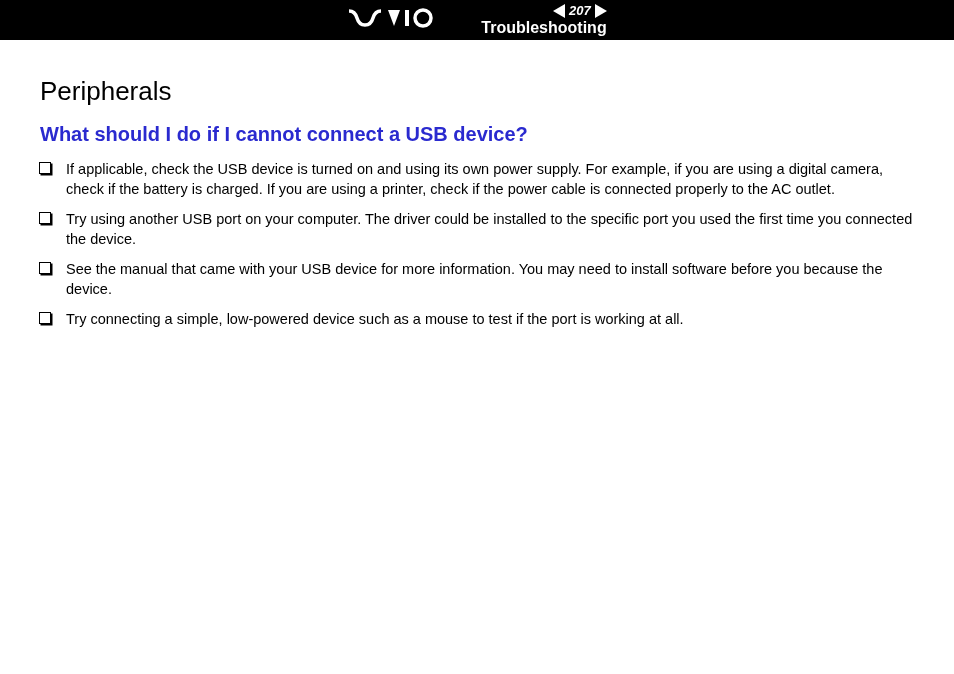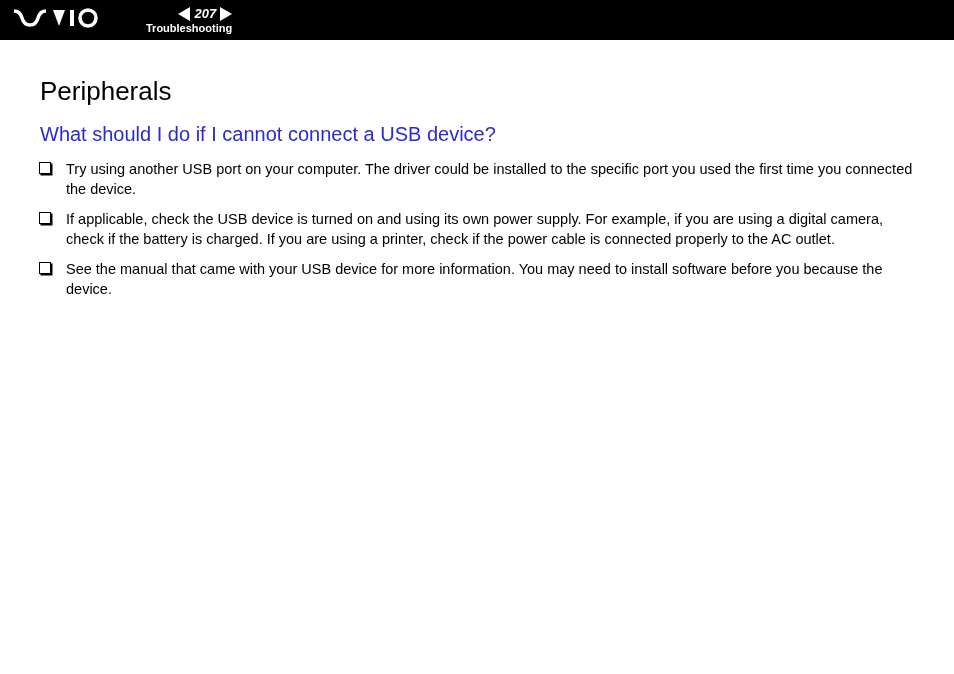--- a/index.html
+++ b/index.html
@@ -8,21 +8,21 @@
       width: 954px;
       height: 674px;
       background: #fff;
       position: relative;
     }
     .header {
       background: #000;
       height: 40px;
       display: flex;
       align-items: center;
-      justify-content: flex-start;
+      justify-content: center;
       padding: 0 12px;
     }
     .logo {
       color: #fff;
       fill: #fff;
     }
     .header-right {
       display: flex;
       flex-direction: column;
       align-items: flex-end;
@@ -47,35 +47,35 @@
       border-left: 12px solid #fff;
     }
     .page-num {
       font-style: italic;
       font-weight: bold;
       font-size: 13px;
       padding: 0 4px;
     }
     .section-label {
       font-weight: bold;
-      font-size: 11px;
+      font-size: 16px;
       margin-left: 44px;
     }
     .content {
       padding: 36px 38px 20px 40px;
     }
     .title {
       font-size: 26px;
       font-weight: normal;
       margin-bottom: 16px;
     }
     .subtitle {
       font-size: 20px;
       color: #2a2acf;
-      font-weight: normal;
+      font-weight: bold;
       margin-bottom: 14px;
     }
     .bullet-list {
       list-style: none;
     }
     .bullet-item {
       display: flex;
       align-items: flex-start;
       margin-bottom: 11px;
       font-size: 14.5px;
@@ -124,24 +124,28 @@
     <div class="section-label">Troubleshooting</div>
   </div>
 </div>
 
 <div class="content">
   <h1 class="title">Peripherals</h1>
   <h2 class="subtitle">What should I do if I cannot connect a USB device?</h2>
   <ul class="bullet-list">
     <li class="bullet-item">
       <span class="bullet-icon"></span>
-      <span class="bullet-text">Try using another USB port on your computer. The driver could be installed to the specific port you used the first time you connected the device.</span>
+      <span class="bullet-text">If applicable, check the USB device is turned on and using its own power supply. For example, if you are using a digital camera, check if the battery is charged. If you are using a printer, check if the power cable is connected properly to the AC outlet.</span>
     </li>
     <li class="bullet-item">
       <span class="bullet-icon"></span>
-      <span class="bullet-text">If applicable, check the USB device is turned on and using its own power supply. For example, if you are using a digital camera, check if the battery is charged. If you are using a printer, check if the power cable is connected properly to the AC outlet.</span>
+      <span class="bullet-text">Try using another USB port on your computer. The driver could be installed to the specific port you used the first time you connected the device.</span>
     </li>
     <li class="bullet-item">
       <span class="bullet-icon"></span>
       <span class="bullet-text">See the manual that came with your USB device for more information. You may need to install software before you because the device.</span>
     </li>
+    <li class="bullet-item">
+      <span class="bullet-icon"></span>
+      <span class="bullet-text">Try connecting a simple, low-powered device such as a mouse to test if the port is working at all.</span>
+    </li>
   </ul>
 </div>
 
 </body></html>

